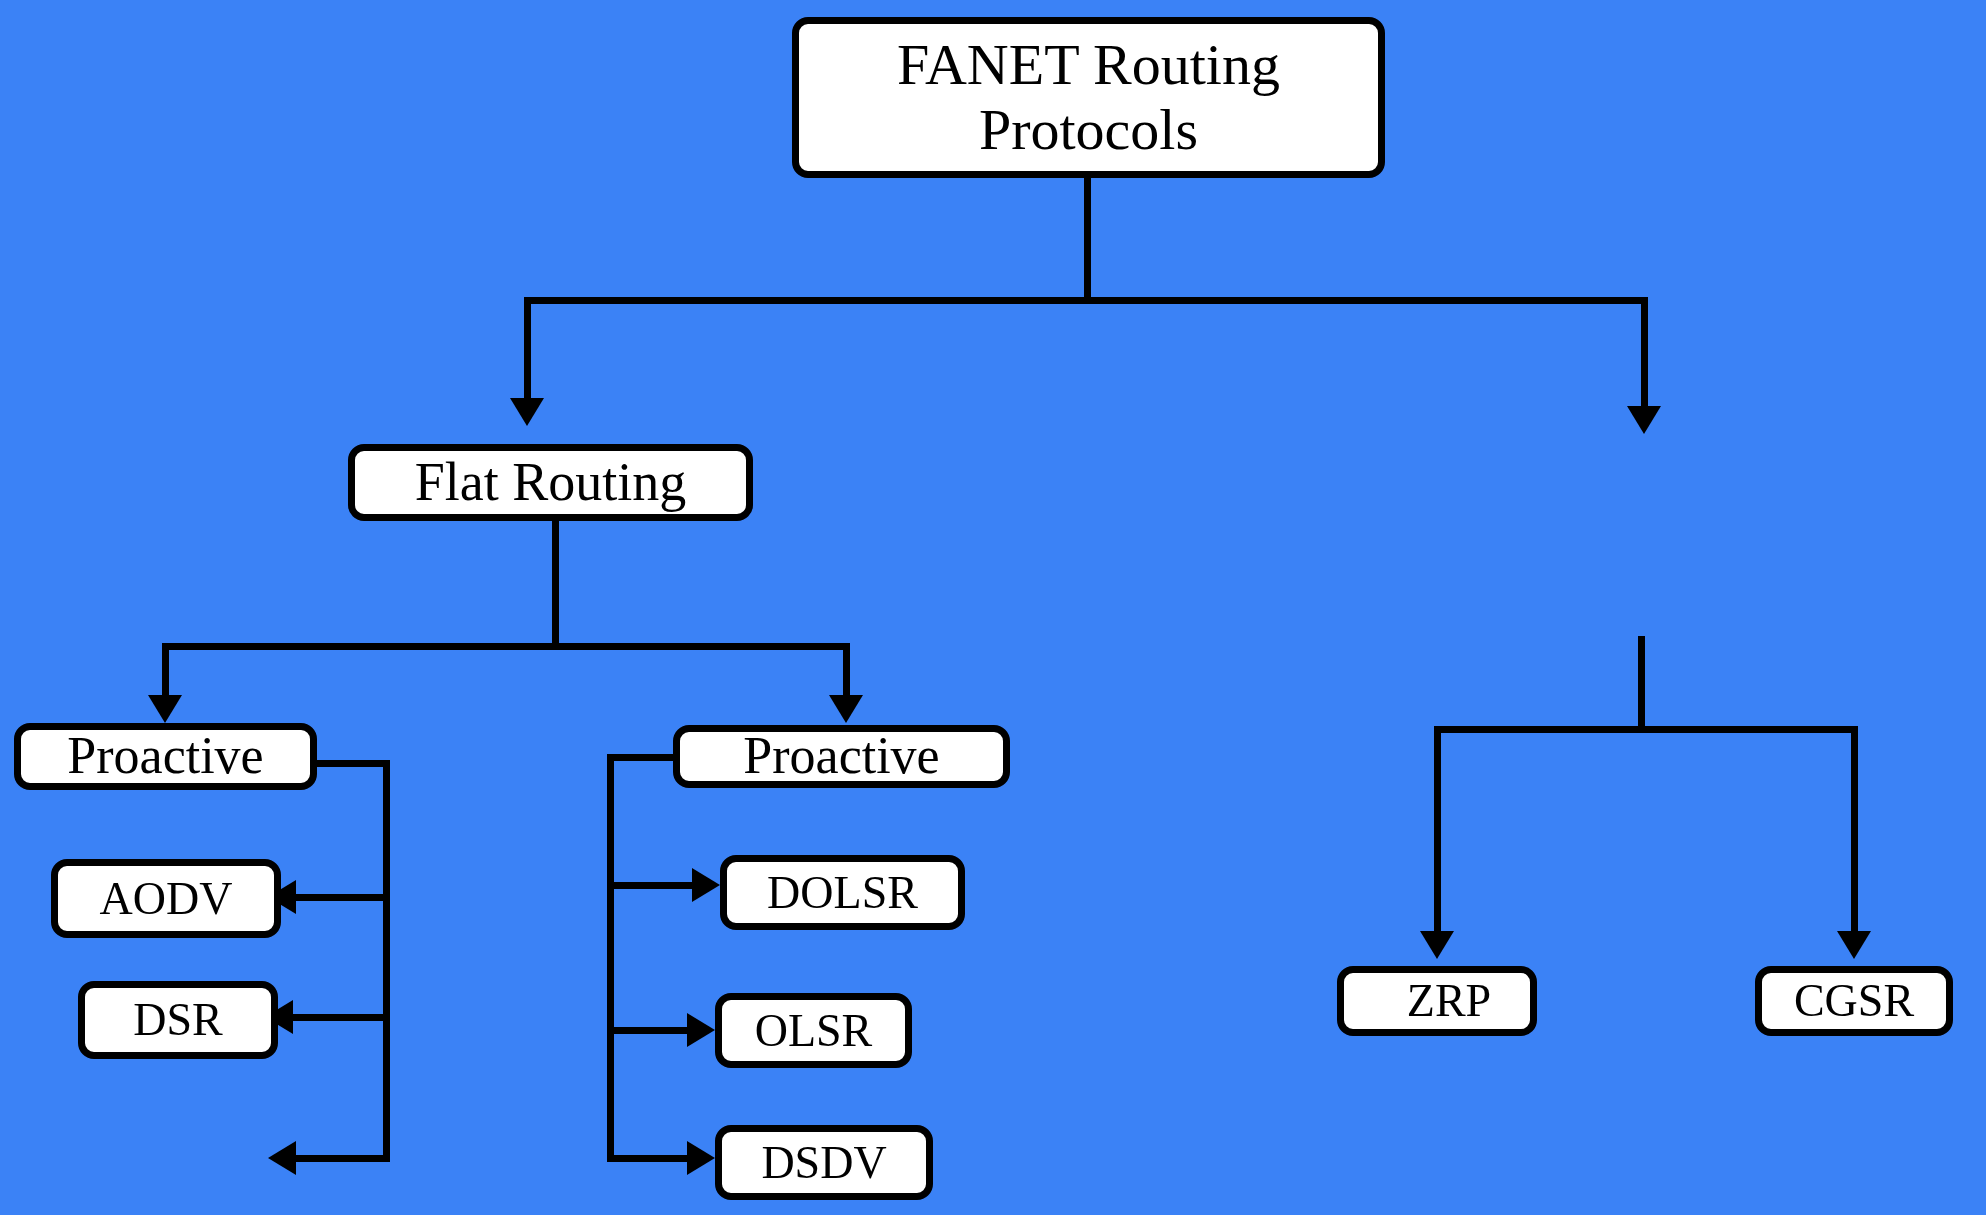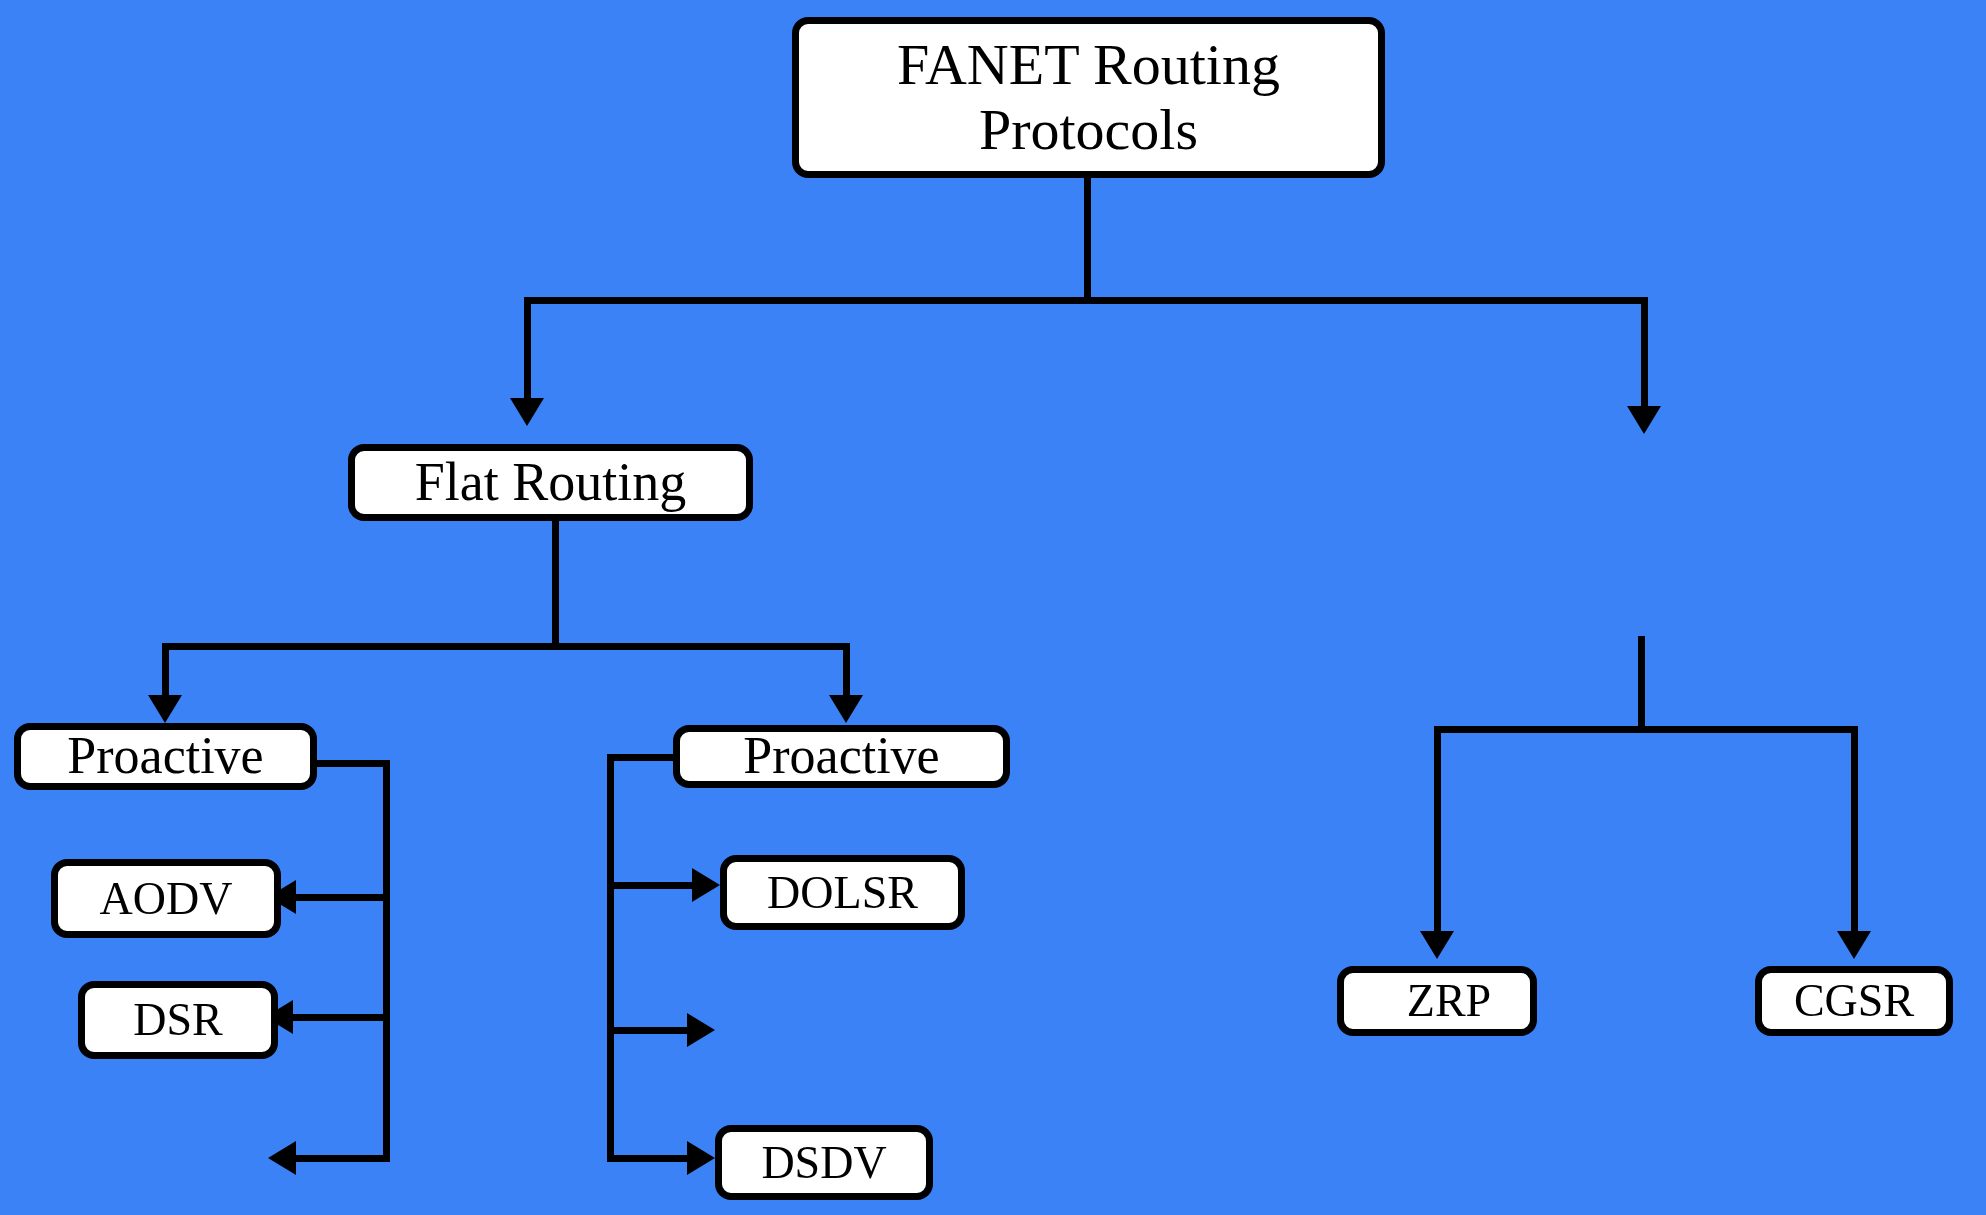--- a/index.html
+++ b/index.html
@@ -126,20 +126,21 @@
 
   <div class="node leaf" style="left:51px; top:859px; width:230px; height:79px;">AODV</div>
 
   <div class="node level3" style="left:673px; top:725px; width:337px; height:63px;">Proactive</div>
 
   <div class="node leaf" style="left:78px; top:981px; width:200px; height:78px;">DSR</div>
 
 
   <div class="node leaf" style="left:720px; top:855px; width:245px; height:75px;">DOLSR</div>
 
+  <div class="node leaf" style="left:715px; top:993px; width:197px; height:75px;">OLSR</div>
 
   <div class="node leaf" style="left:715px; top:1125px; width:218px; height:75px;">DSDV</div>
 
   <div class="node leaf" style="left:1337px; top:966px; width:200px; height:70px;padding-left:24px;">ZRP</div>
 
   <div class="node leaf" style="left:1755px; top:966px; width:198px; height:70px;text-align:center;">CGSR</div>
 
 </div>
 
 </body></html>

